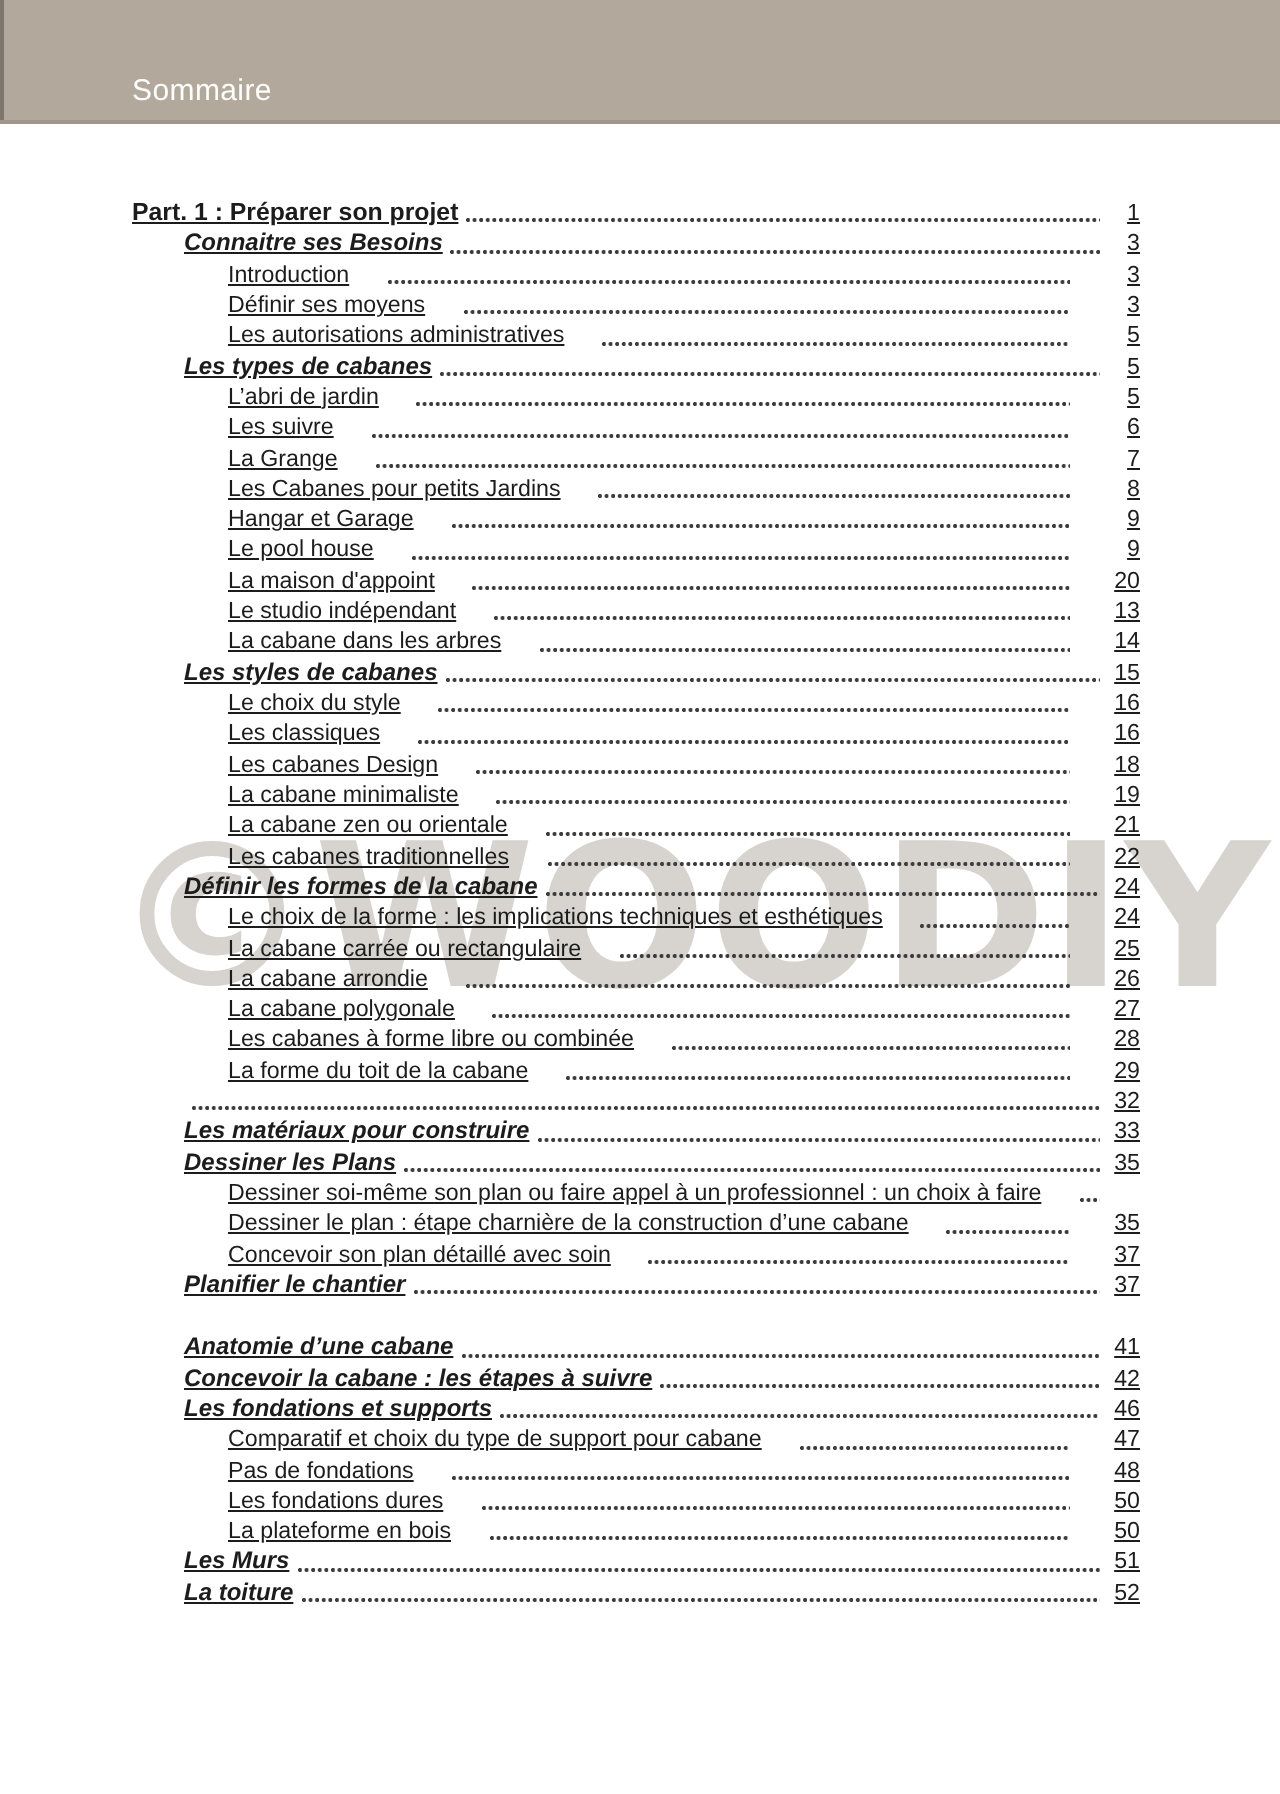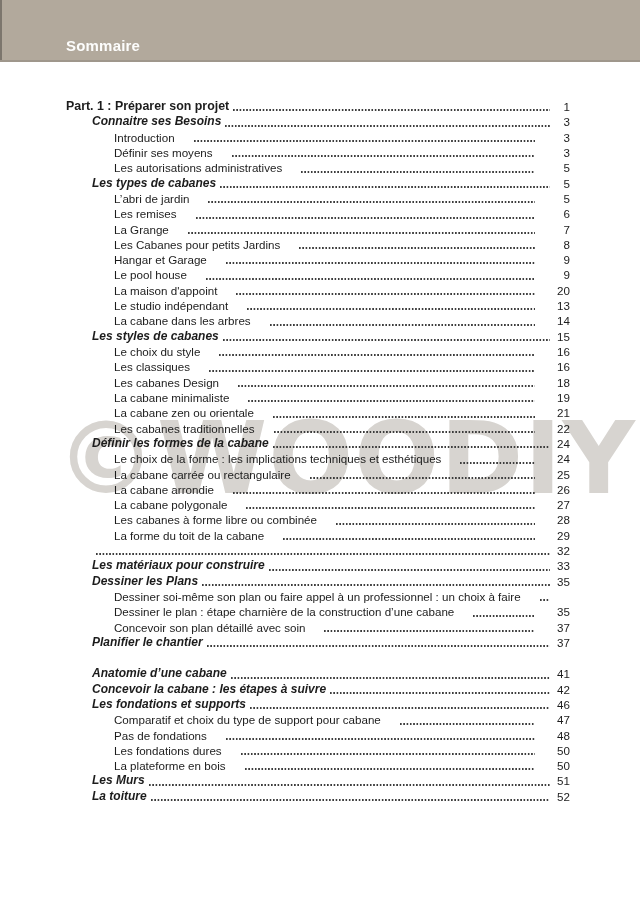--- a/index.html
+++ b/index.html
@@ -23,21 +23,21 @@
   .topbar::before {
     content: "";
     position: absolute; left: 0; top: 0;
     width: 2px; height: 100%;
     background: rgba(0,0,0,0.30);
   }
   .topbar-title {
     position: absolute;
     left: 66px; top: 37px;
     font-size: 15px;
-    font-weight: bold;
+    font-weight: normal;
     color: #fdfdfc;
     letter-spacing: 0.2px;
   }
 
   
   .watermark {
     position: absolute;
     left: 56px; top: 400px;
     font-family: "DejaVu Sans", sans-serif;
     font-size: 100px;
@@ -58,20 +58,21 @@
     color: #1c1c1c;
   }
   .toc-section + .toc-section { margin-top: 16px; }
   .toc-row {
     display: flex;
     align-items: flex-start;
     height: 15.32px;
     line-height: 15.32px;
     white-space: nowrap;
     overflow: hidden;
+    text-decoration: underline;
   }
   .toc-row.lvl-part    { font-size: 12.4px; font-weight: bold; }
   .toc-row.lvl-section { font-size: 12px;  font-weight: bold; font-style: italic; padding-left: 26px; }
   .toc-row.lvl-item    { font-size: 11.6px; padding-left: 48px; gap: 15px; }
   .toc-label { flex: 0 0 auto; }
   .toc-leader {
     flex: 1 1 auto;
     min-width: 10px;
     align-self: stretch;
     position: relative;
@@ -137,21 +138,21 @@
           <span class="toc-label">Les types de cabanes</span>
           <span class="toc-leader"></span>
           <span class="toc-page">5</span>
         </div>
         <div class="toc-row lvl-item">
           <span class="toc-label">L’abri de jardin</span>
           <span class="toc-leader"></span>
           <span class="toc-page">5</span>
         </div>
         <div class="toc-row lvl-item">
-          <span class="toc-label">Les remises</span>
+          <span class="toc-label">Les suivre</span>
           <span class="toc-leader"></span>
           <span class="toc-page">6</span>
         </div>
         <div class="toc-row lvl-item">
           <span class="toc-label">La Grange</span>
           <span class="toc-leader"></span>
           <span class="toc-page">7</span>
         </div>
         <div class="toc-row lvl-item">
           <span class="toc-label">Les Cabanes pour petits Jardins</span>

